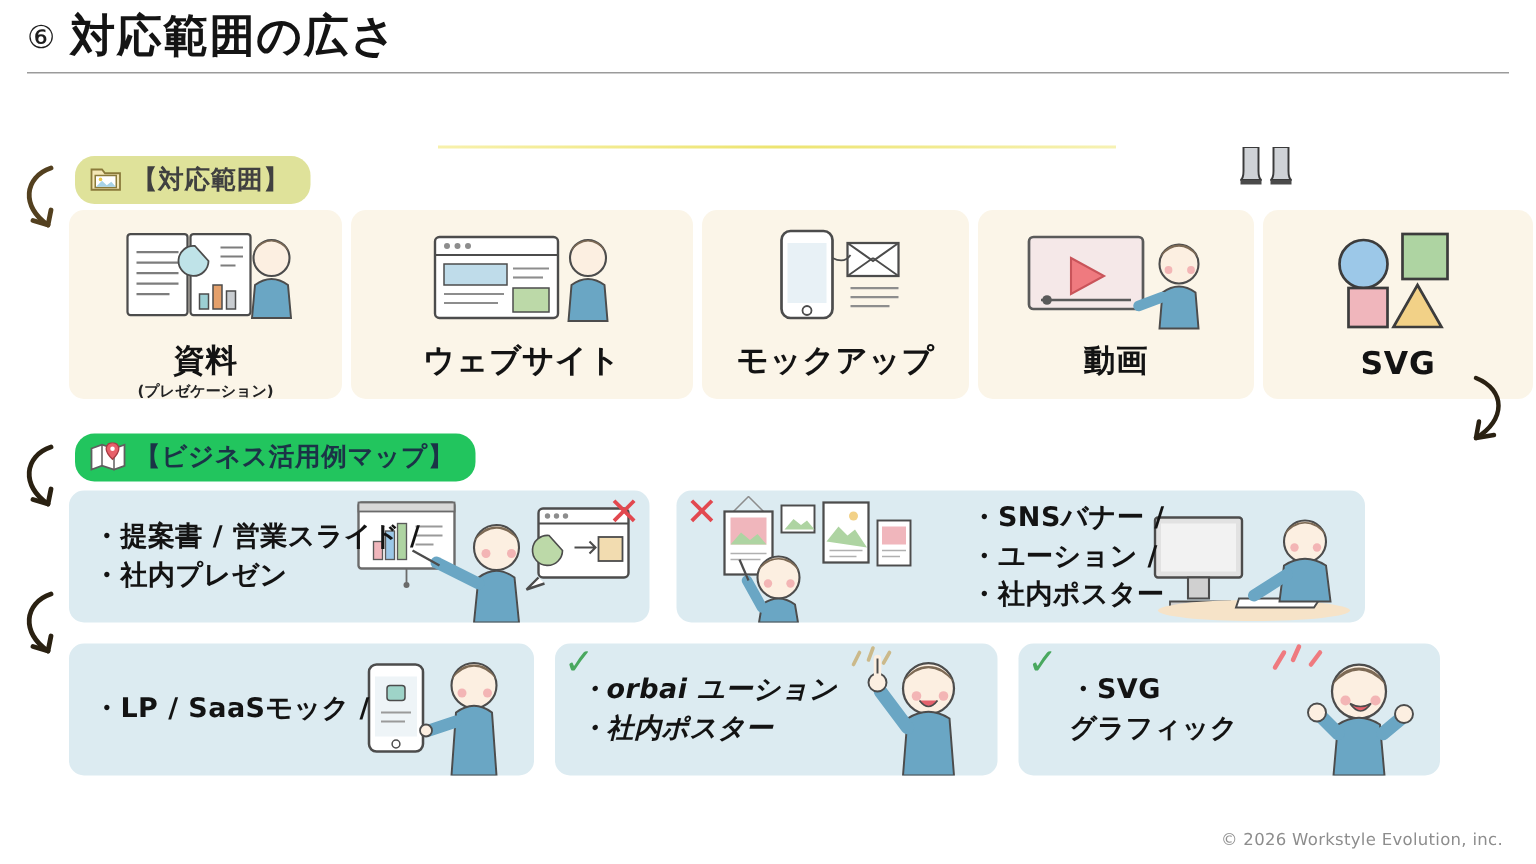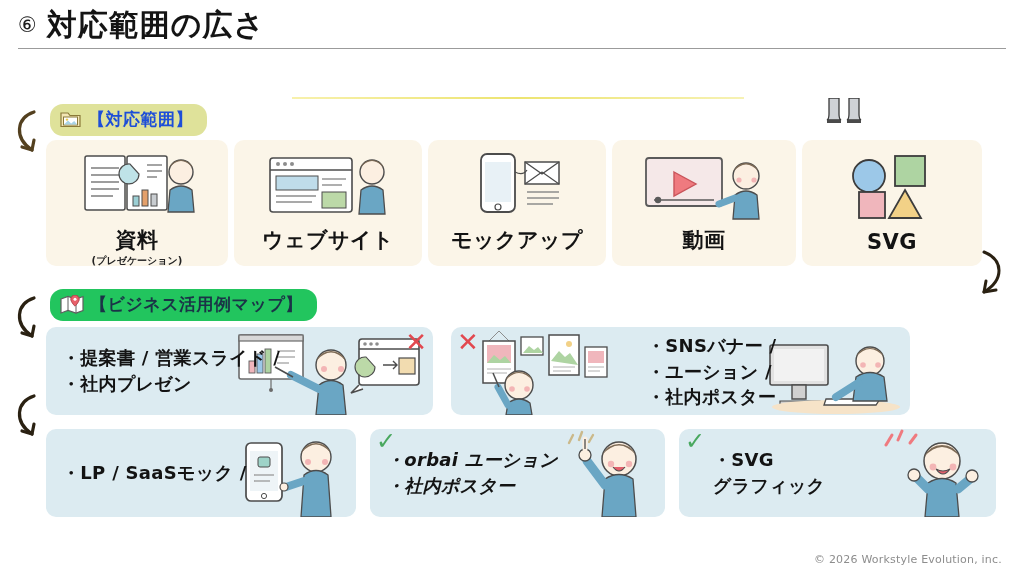--- a/index.html
+++ b/index.html
@@ -76,21 +76,21 @@
     gap: 6px;
     padding: 4px 14px 5px 10px;
     border-radius: 13px;
     font-weight: bold;
     white-space: nowrap;
   }
   .badge .b-label { font-size: 17px; letter-spacing: .5px; }
   #badge-scope {
     left: 50px; top: 104px;
     background: #dfe29a;
-    color: #1d4ed8;
+    color: #404040;
   }
   #badge-map {
     left: 50px; top: 289px;
     background: #22c55e;
     color: #1b3347;
   }
 
   
   .arrow { position: absolute; }
 
@@ -248,21 +248,21 @@
             <circle cx="104" cy="22" r="12" fill="#fcefe1" stroke="#4c4c4c" stroke-width="1.4"></circle>
             <path d="M92 18 q12 -14 24 0 q-4 -8 -12 -8 q-8 0 -12 8" fill="#7d6a55"></path>
             <path d="M93 40 q11 -8 22 0 l2 22 h-26 z" fill="#6aa6c4" stroke="#4c4c4c" stroke-width="1.3"></path>
           </svg>
         </div>
         <div class="cream-label">資料</div>
         <div class="cream-sub">(プレゼケーション)</div>
       </div>
     </div>
 
-    <div class="card card-cream" style="width:188px;">
+    <div class="card card-cream" style="width:228px;">
       <div class="card-inner">
         <div class="cream-art">
           <svg width="128" height="74" viewBox="0 0 128 74">
             <rect x="6" y="8" width="82" height="54" rx="3" fill="#fff" stroke="#4c4c4c" stroke-width="1.6"></rect>
             <line x1="6" y1="20" x2="88" y2="20" stroke="#4c4c4c" stroke-width="1.4"></line>
             <circle cx="14" cy="14" r="2" fill="#8d8d8d"></circle>
               <circle cx="21" cy="14" r="2" fill="#8d8d8d"></circle>
               <circle cx="28" cy="14" r="2" fill="#8d8d8d"></circle>
             <rect x="12" y="26" width="42" height="14" fill="#bfdcea" stroke="#4c4c4c" stroke-width="1"></rect>
             <g stroke="#8d8d8d" stroke-width="1.4">
@@ -512,21 +512,21 @@
           <path d="M54 50 q14 -9 28 0 l3 38 h-34 z" fill="#6aa6c4" stroke="#4c4c4c" stroke-width="1.3"></path>
           <path d="M54 56 l-18 -24" stroke="#6aa6c4" stroke-width="9" stroke-linecap="round"></path>
           <circle cx="34" cy="26" r="6" fill="#fcefe1" stroke="#4c4c4c" stroke-width="1.3"></circle>
           <path d="M34 20 v-10" stroke="#fcefe1" stroke-width="5" stroke-linecap="round"></path>
           <path d="M34 20 v-10" stroke="#4c4c4c" stroke-width="1.3" fill="none"></path>
         </svg>
       </div>
       <span class="mark mark-check" style="left:6px; top:0px;">✓</span>
     </div>
 
-    <div class="card card-blue" style="width:281px;padding-left:36px;">
+    <div class="card card-blue" style="width:281px;">
       <div class="bullets" style="left:34px;">
         <div class="bl">・SVG</div>
         <div class="bl">  グラフィック</div>
       </div>
       <div class="card-art" style="right:6px;">
         <svg width="120" height="88" viewBox="0 0 120 88">
           <g stroke="#ef7a7f" stroke-width="3" stroke-linecap="round">
             <line x1="16" y1="16" x2="22" y2="6"></line>
               <line x1="28" y1="11" x2="32" y2="2"></line>
               <line x1="40" y1="14" x2="46" y2="6"></line>

